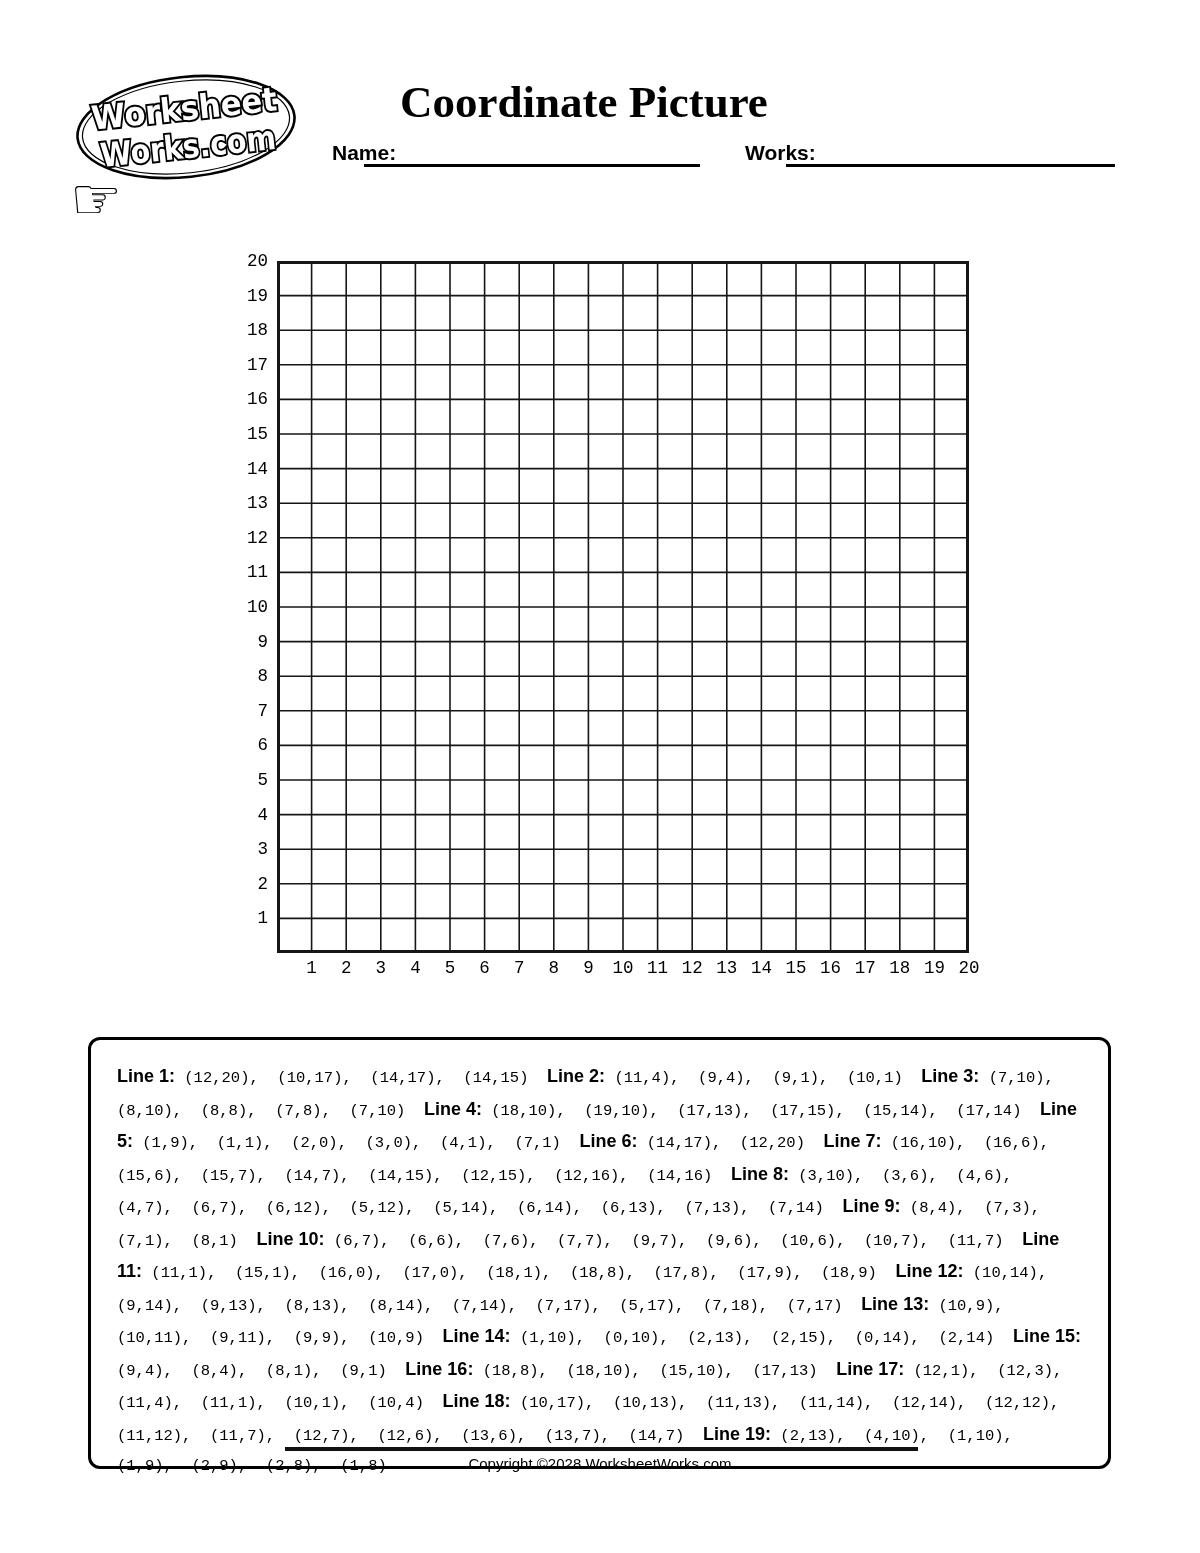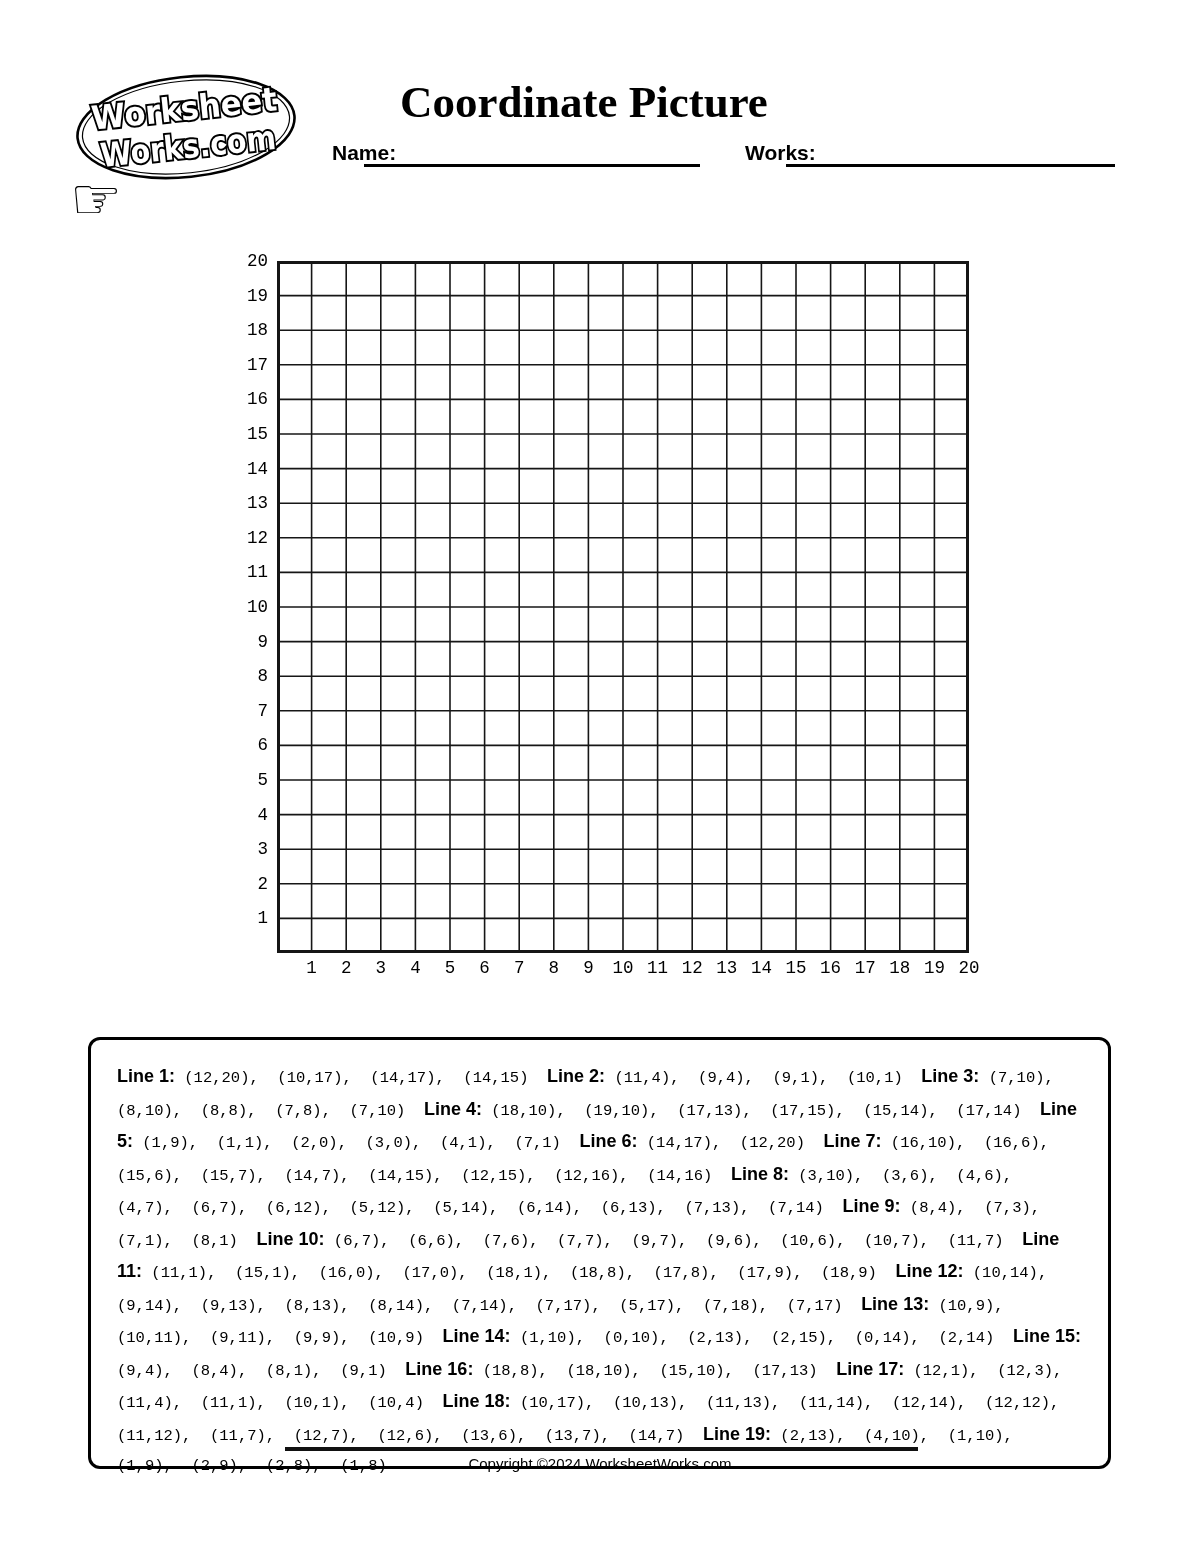--- a/index.html
+++ b/index.html
@@ -149,15 +149,15 @@
       <div class="axis-label" style="left: 602.8px; top: 2px;">18</div>
       <div class="axis-label" style="left: 637.4px; top: 2px;">19</div>
       <div class="axis-label" style="left: 672px; top: 2px;">20</div>
     </div>
 
   <div class="abs data-box">
     <div class="line-list" id="line-list"><span class="line-label">Line 1:</span> (12,20),  (10,17),  (14,17),  (14,15)  <span class="line-label">Line 2:</span> (11,4),  (9,4),  (9,1),  (10,1)  <span class="line-label">Line 3:</span> (7,10),  (8,10),  (8,8),  (7,8),  (7,10)  <span class="line-label">Line 4:</span> (18,10),  (19,10),  (17,13),  (17,15),  (15,14),  (17,14)  <span class="line-label">Line 5:</span> (1,9),  (1,1),  (2,0),  (3,0),  (4,1),  (7,1)  <span class="line-label">Line 6:</span> (14,17),  (12,20)  <span class="line-label">Line 7:</span> (16,10),  (16,6),  (15,6),  (15,7),  (14,7),  (14,15),  (12,15),  (12,16),  (14,16)  <span class="line-label">Line 8:</span> (3,10),  (3,6),  (4,6),  (4,7),  (6,7),  (6,12),  (5,12),  (5,14),  (6,14),  (6,13),  (7,13),  (7,14)  <span class="line-label">Line 9:</span> (8,4),  (7,3),  (7,1),  (8,1)  <span class="line-label">Line 10:</span> (6,7),  (6,6),  (7,6),  (7,7),  (9,7),  (9,6),  (10,6),  (10,7),  (11,7)  <span class="line-label">Line 11:</span> (11,1),  (15,1),  (16,0),  (17,0),  (18,1),  (18,8),  (17,8),  (17,9),  (18,9)  <span class="line-label">Line 12:</span> (10,14),  (9,14),  (9,13),  (8,13),  (8,14),  (7,14),  (7,17),  (5,17),  (7,18),  (7,17)  <span class="line-label">Line 13:</span> (10,9),  (10,11),  (9,11),  (9,9),  (10,9)  <span class="line-label">Line 14:</span> (1,10),  (0,10),  (2,13),  (2,15),  (0,14),  (2,14)  <span class="line-label">Line 15:</span> (9,4),  (8,4),  (8,1),  (9,1)  <span class="line-label">Line 16:</span> (18,8),  (18,10),  (15,10),  (17,13)  <span class="line-label">Line 17:</span> (12,1),  (12,3),  (11,4),  (11,1),  (10,1),  (10,4)  <span class="line-label">Line 18:</span> (10,17),  (10,13),  (11,13),  (11,14),  (12,14),  (12,12),  (11,12),  (11,7),  (12,7),  (12,6),  (13,6),  (13,7),  (14,7)  <span class="line-label">Line 19:</span> (2,13),  (4,10),  (1,10),  (1,9),  (2,9),  (2,8),  (1,8)  </div>
   </div>
 
   <div class="abs footer-rule"></div>
-  <div class="abs copyright">Copyright ©2024 WorksheetWorks.com</div>
+  <div class="abs copyright">Copyright ©2028 WorksheetWorks.com</div>
 
 </div>
 
 </body></html>

